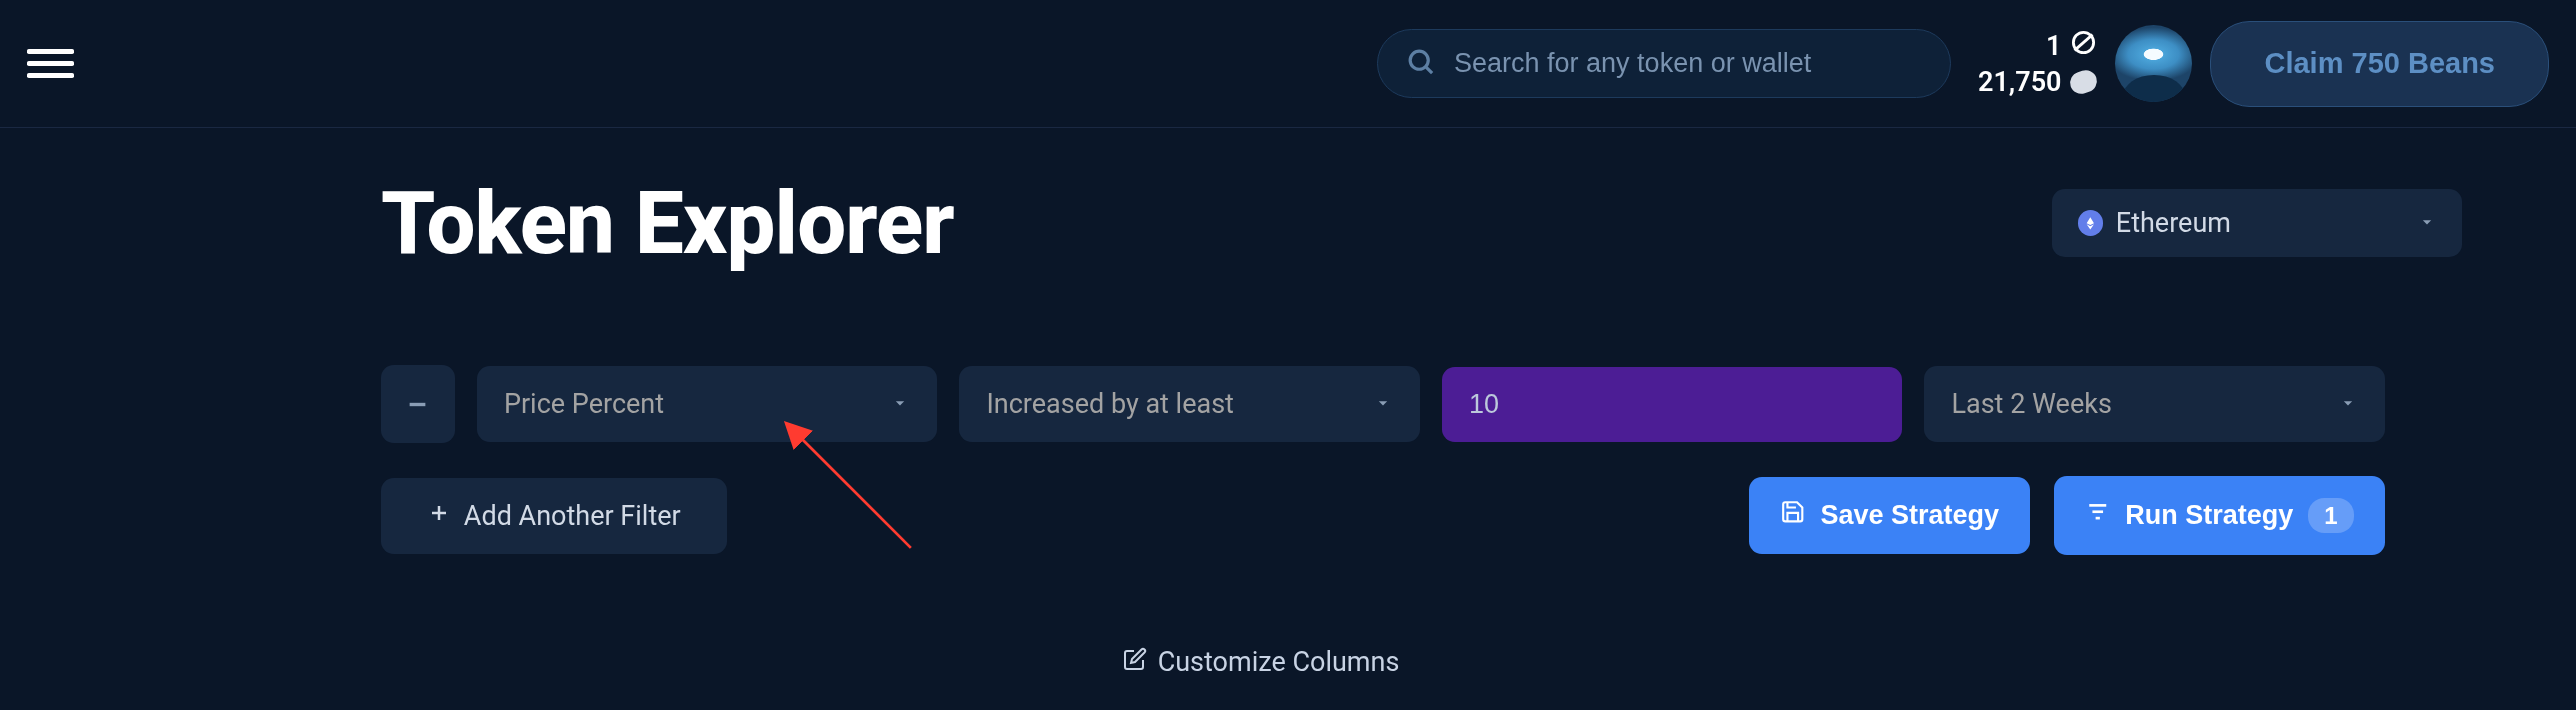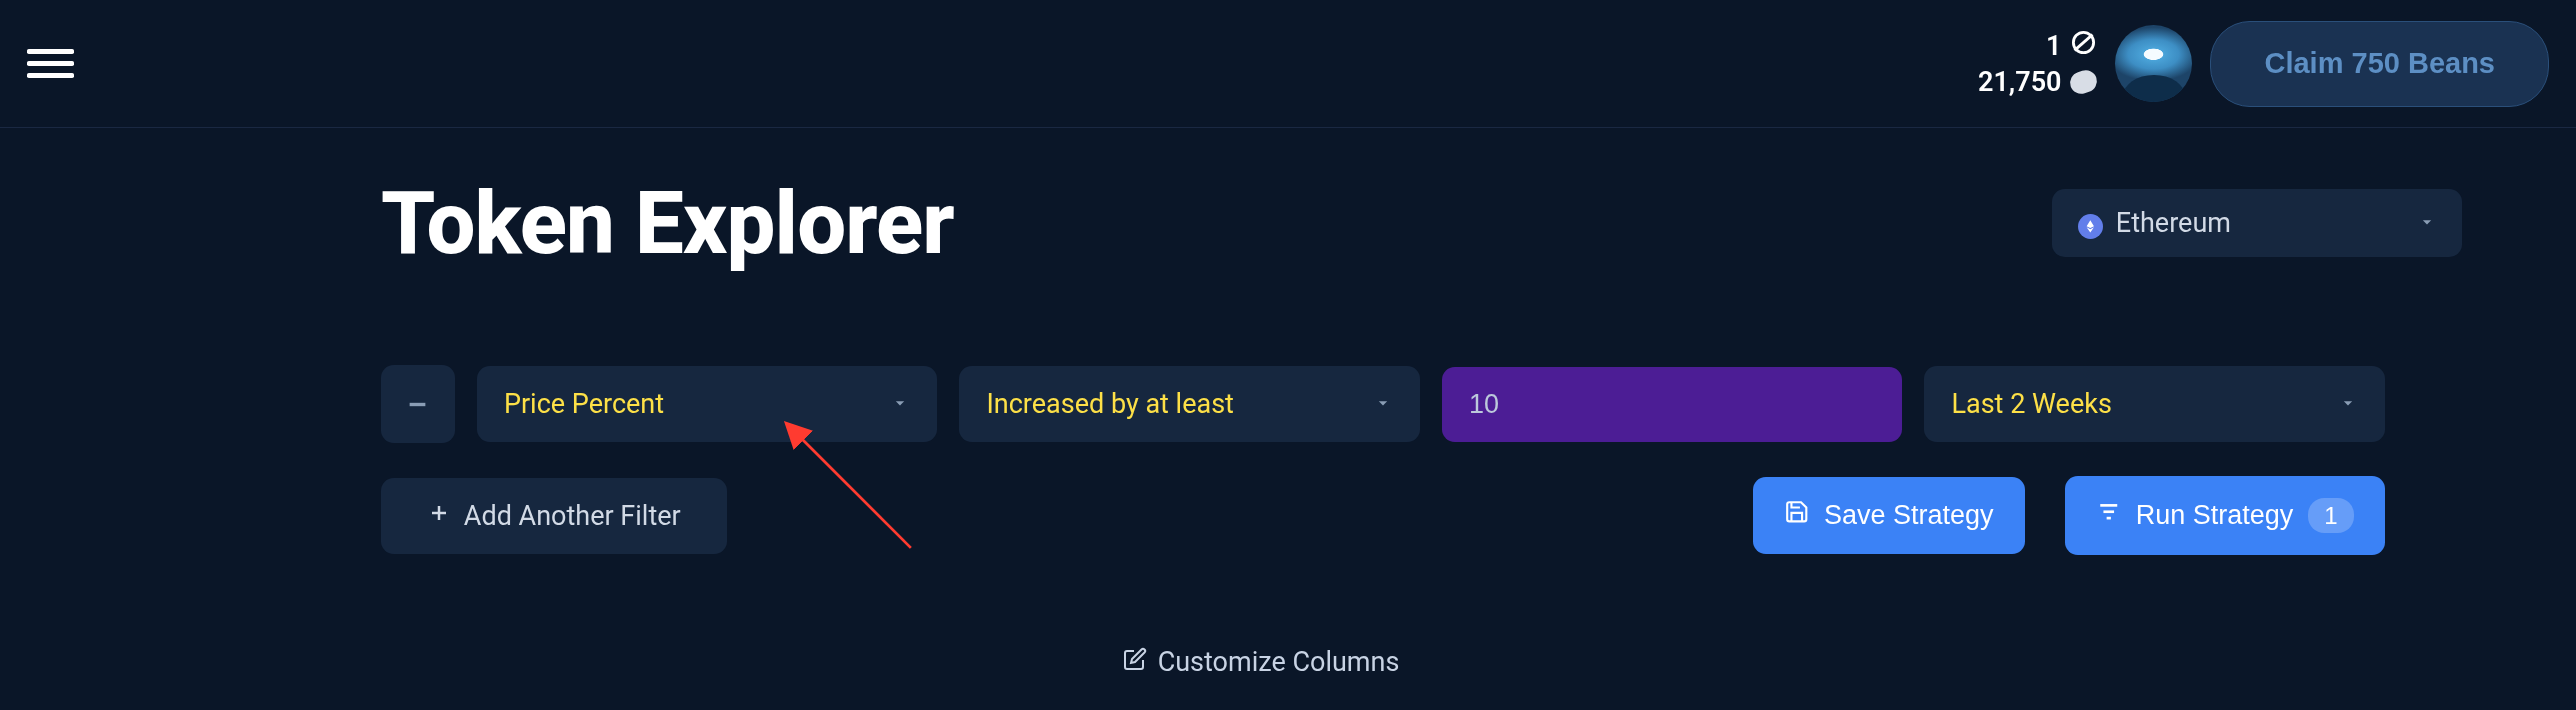--- a/index.html
+++ b/index.html
@@ -118,21 +118,21 @@
   gap: 12.8px;
   background: #16273f;
   border-radius: 12.8px;
   padding: 18px 25.5px;
   cursor: pointer;
   font-size: 27px;
   color: #d2dae6;
   min-width: 410px;
   justify-content: space-between;
 }
-.network-select .left { display: flex; align-items: flex-end; gap: 12.8px; }
+.network-select .left { display: flex; align-items: center; gap: 12.8px; }
 .eth-icon {
   width: 25.5px; height: 25.5px;
   background: #627eea;
   border-radius: 50%;
   display: flex; align-items: center; justify-content: center;
 }
 .filters-row {
   display: flex;
   align-items: center;
   gap: 22px;
@@ -151,21 +151,21 @@
 }
 .remove-btn svg { width: 27px; height: 27px; }
 .select-box {
   display: flex;
   align-items: center;
   justify-content: space-between;
   background: #16273f;
   border-radius: 12.8px;
   padding: 22px 27px;
   font-size: 27px;
-  color: #fde047;
+  color: #a3a3a3;
   cursor: pointer;
 }
 .select-box.metric { width: 483px; }
 .select-box.condition { width: 483px; }
 .select-box.period { width: 483px; }
 .input-box {
   background: #4c1d95;
   border-radius: 12.8px;
   padding: 22px 27px;
   width: 483px;
@@ -206,23 +206,22 @@
 .primary-btn {
   display: flex;
   align-items: center;
   gap: 14.6px;
   background: #3b82f6;
   color: #fff;
   border: none;
   border-radius: 12.8px;
   padding: 22px 31px;
   font-size: 27px;
-  font-weight: 400;
-  cursor: pointer;
-  margin-left: 16px;
+  font-weight: 700;
+  cursor: pointer;
 }
 .badge {
   background: rgba(255,255,255,0.22);
   border-radius: 16.4px;
   padding: 3.6px 16.4px;
   font-size: 24px;
 }
 .customize-row {
   display: flex;
   justify-content: center;
@@ -247,20 +246,29 @@
 </head>
 <body>
 
 <div class="topbar">
   <div class="hamburger">
     <span></span>
       <span></span>
       <span></span>
   </div>
   <div class="spacer"></div>
+  <div class="search-wrap">
+    <span class="search-icon">
+      <svg viewBox="0 0 24 24" fill="none" stroke="#5d7fa3" stroke-width="2.5">
+          <circle cx="11" cy="11" r="7"></circle>
+          <line x1="21" y1="21" x2="16.5" y2="16.5"></line>
+        </svg>
+    </span>
+    <input type="text" placeholder="Search for any token or wallet" style="">
+  </div>
   <div class="stats">
     <div class="stat-row">
       <span>1</span>
       <span>
         <svg width="27" height="27" viewBox="0 0 24 24" fill="none" stroke="#fff" stroke-width="2.5">
             <circle cx="12" cy="12" r="9"></circle>
             <path d="M20 5 L4 19"></path>
           </svg>
       </span>
     </div>

